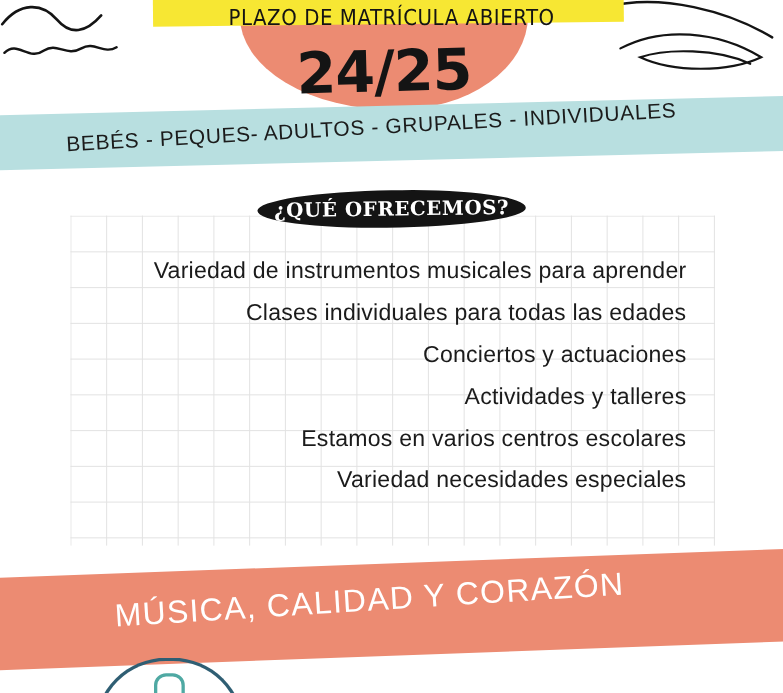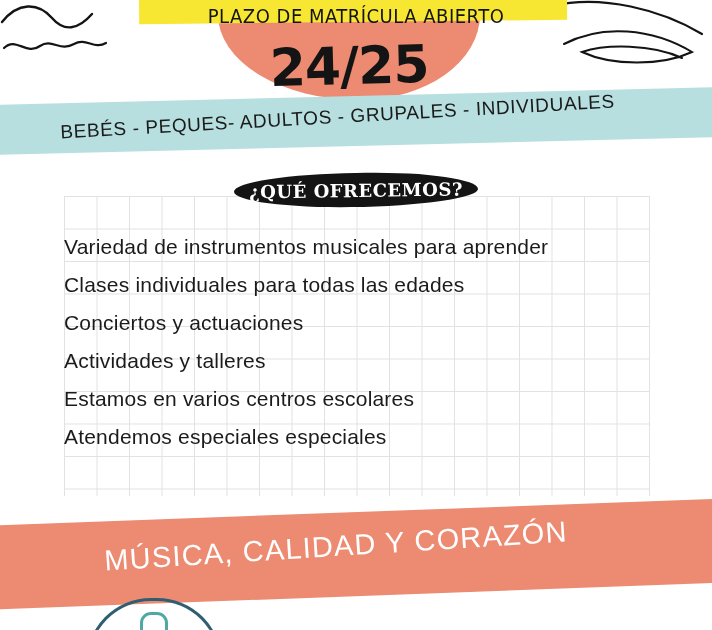--- a/index.html
+++ b/index.html
@@ -145,21 +145,21 @@
     color: #ffffff;
     transform: rotate(-0.8deg);
   }
 
   
   .offer-list {
     position: absolute;
     left: 64px;
     top: 228px;
     width: 560px;
-    text-align: left;
+    text-align: right;
   }
   .offer-item {
     font-family: "Liberation Sans", sans-serif;
     font-size: 21px;
     color: #1b1b1b;
     line-height: 38px;
     letter-spacing: 0.2px;
     white-space: nowrap;
   }
 
@@ -236,21 +236,21 @@
 
   <div class="offer-label"></div>
   <div class="offer-label-text">¿QUÉ OFRECEMOS?</div>
 
   <div class="offer-list">
     <div class="offer-item">Variedad de instrumentos musicales para aprender</div>
     <div class="offer-item">Clases individuales para todas las edades</div>
     <div class="offer-item">Conciertos y actuaciones</div>
     <div class="offer-item">Actividades y talleres</div>
     <div class="offer-item">Estamos en varios centros escolares</div>
-    <div class="offer-item">Atendemos especiales especiales</div>
+    <div class="offer-item">Variedad necesidades especiales</div>
   </div>
 
   <div class="bottom-band"></div>
   <div class="bottom-band-text">MÚSICA, CALIDAD Y CORAZÓN</div>
 
   <div class="arch"></div>
   <div class="arch-inner"></div>
 
 </div>
 

